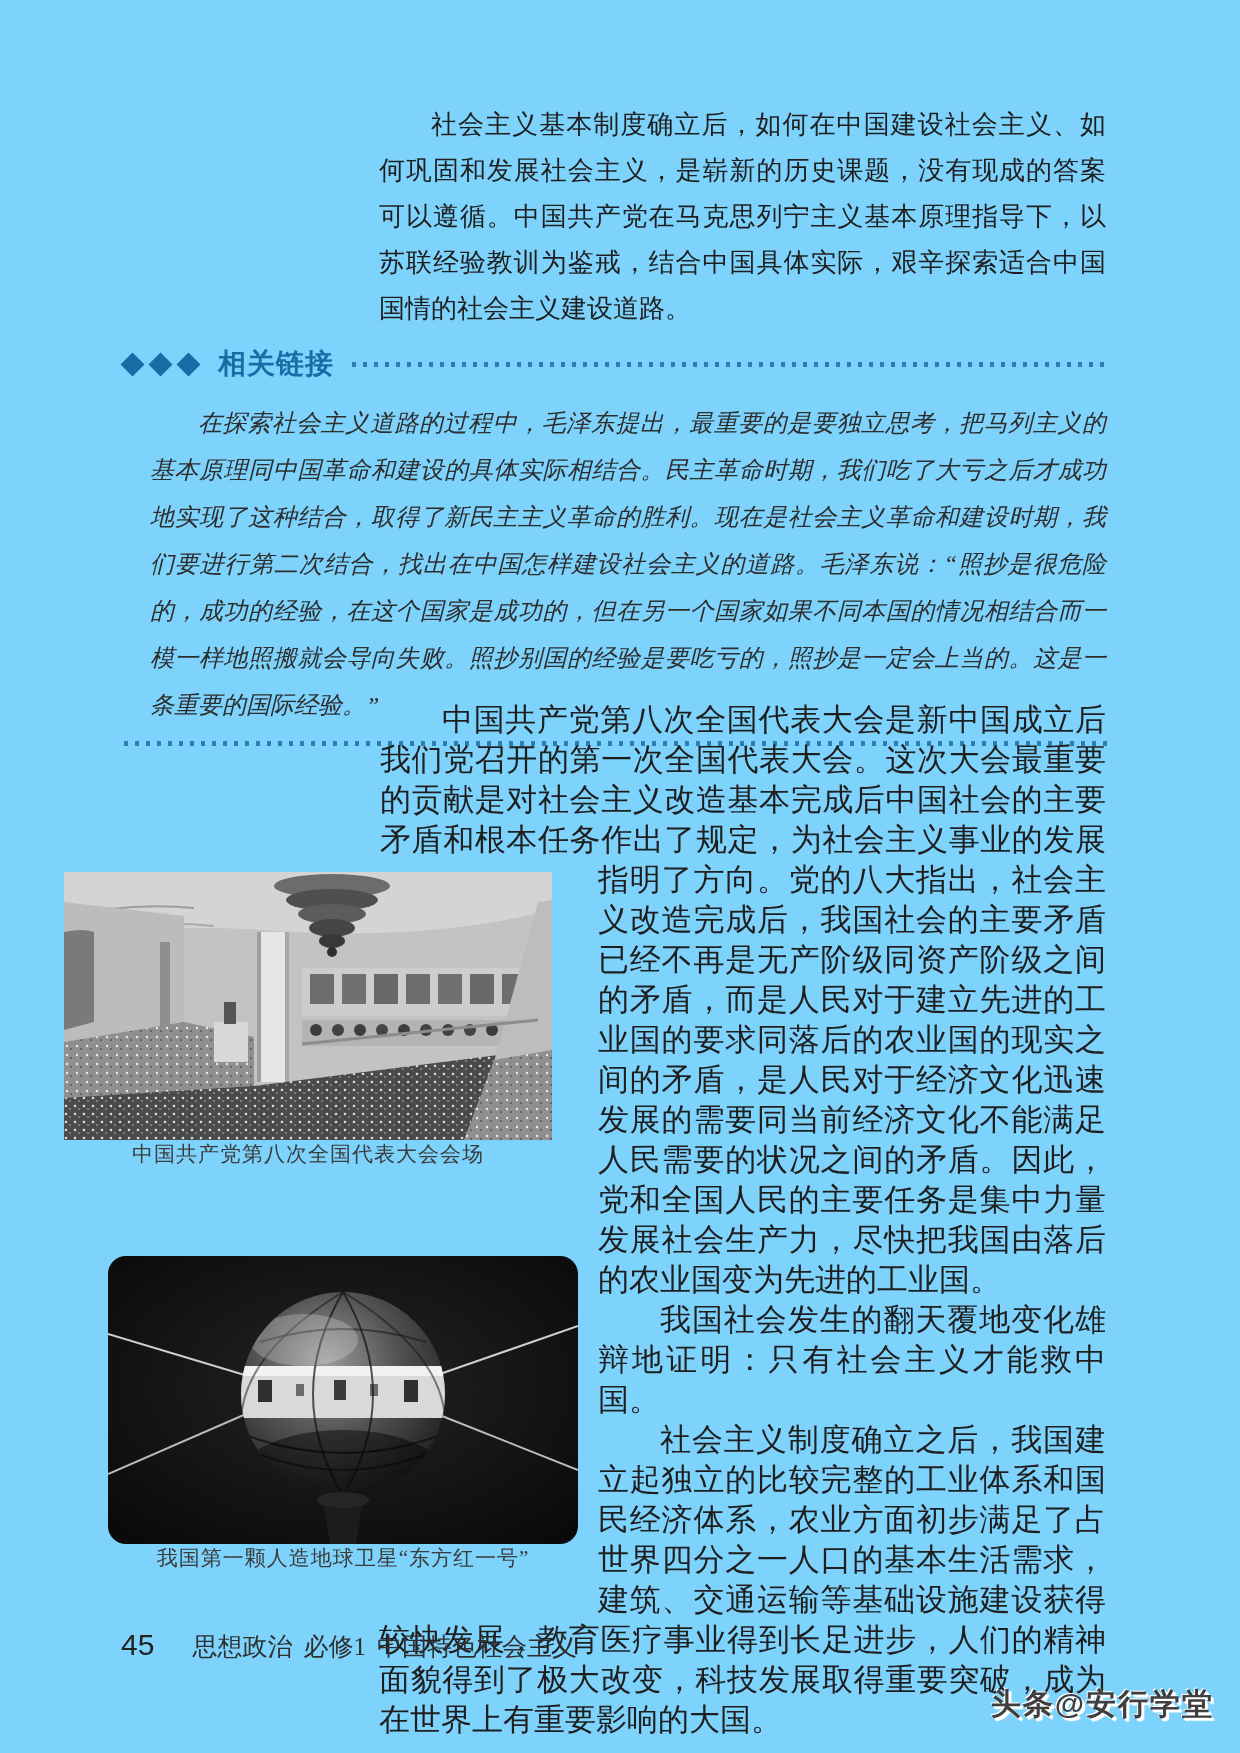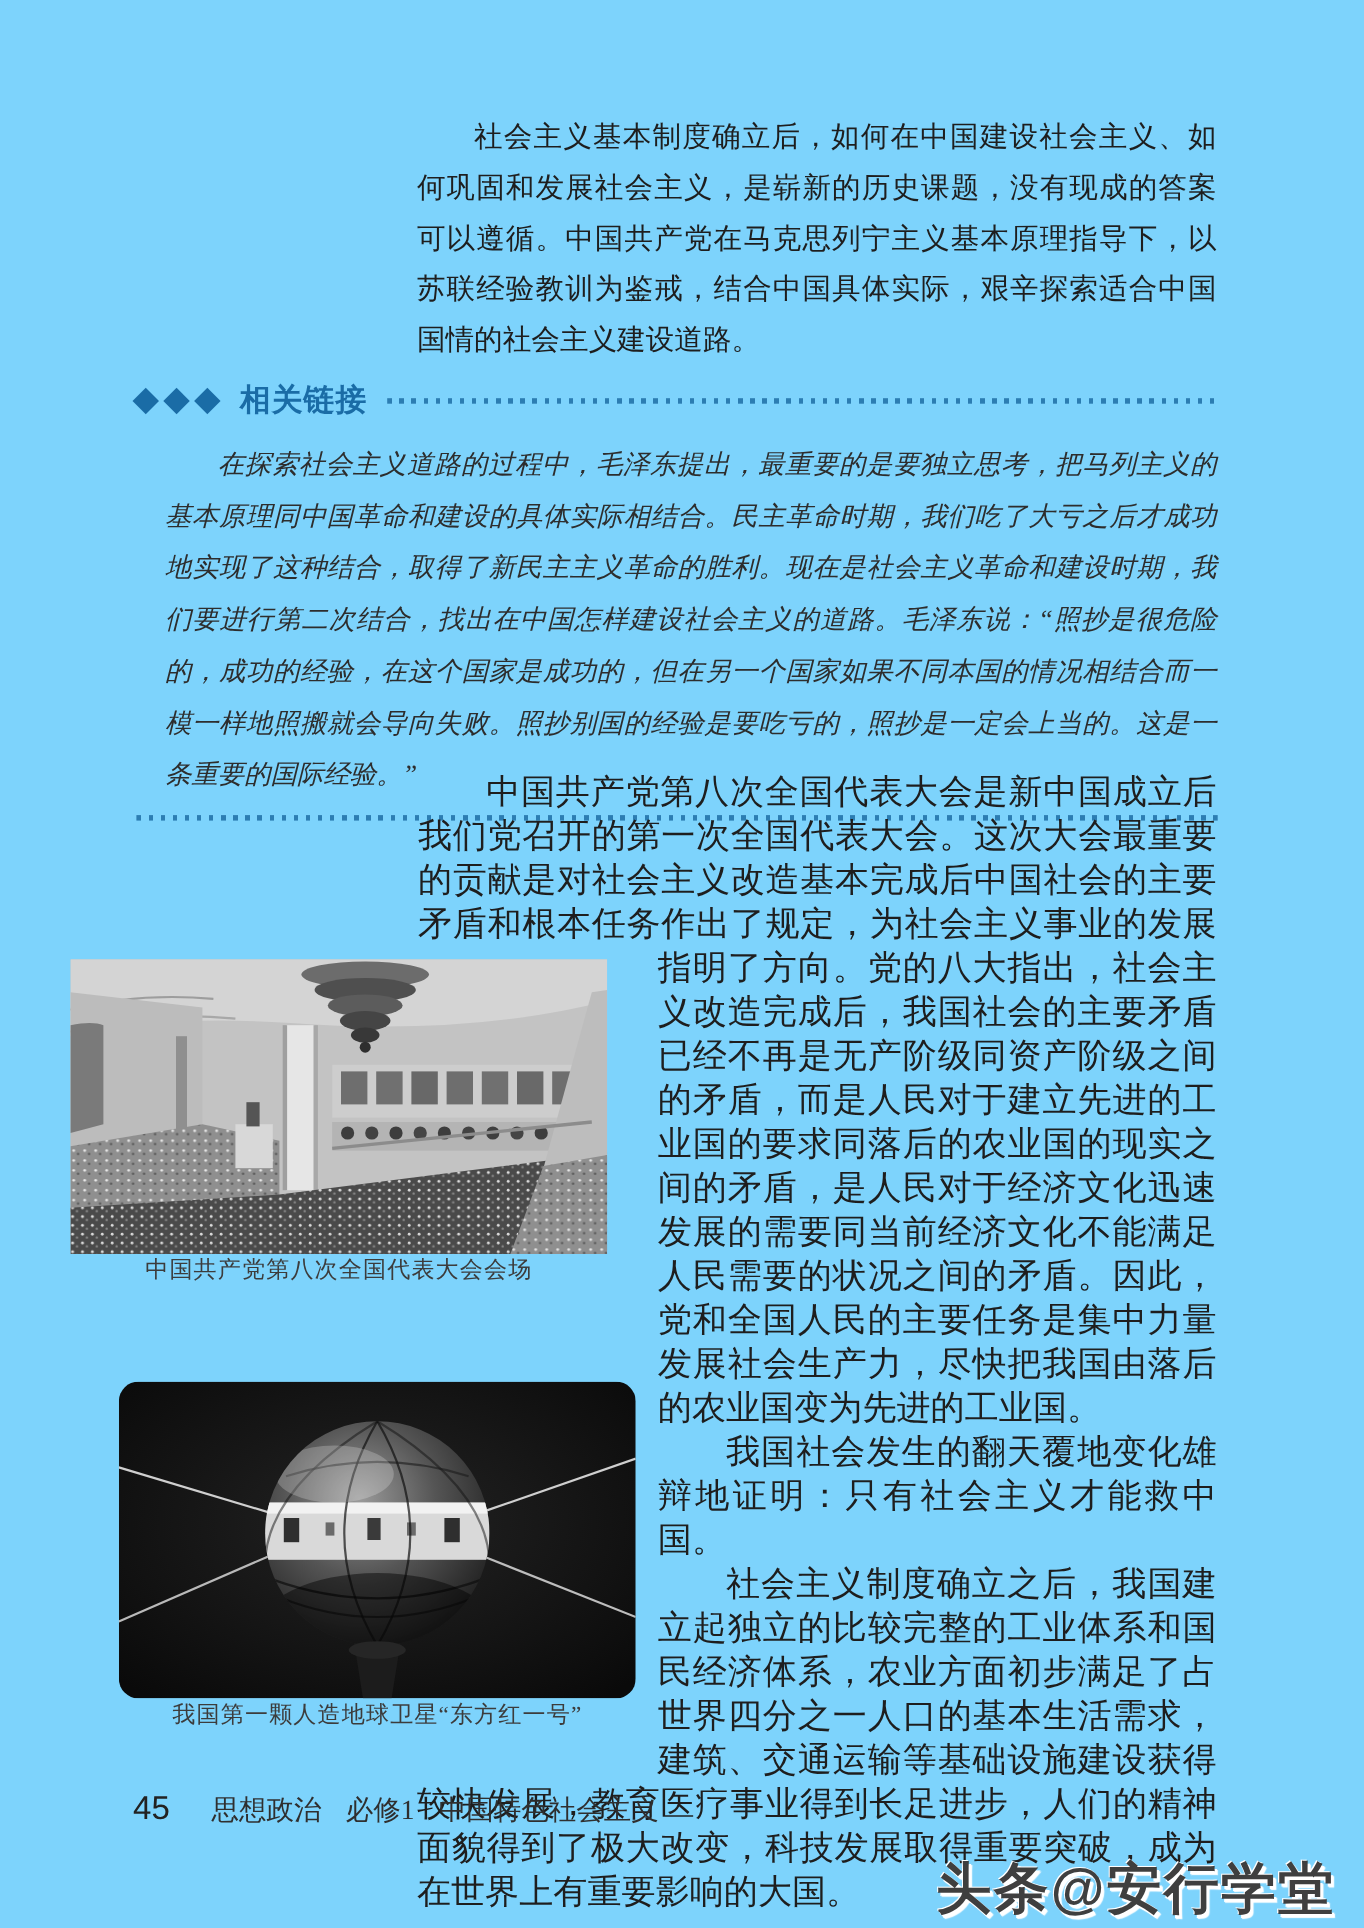--- a/index.html
+++ b/index.html
@@ -57,26 +57,26 @@
   }
   
   .footer{
     position:absolute;left:121px;top:1628px;
     display:flex;align-items:baseline;
   }
   .page-number{
     font-family:"Liberation Sans","DejaVu Sans",sans-serif;
     font-size:30px;color:#222;margin-right:38px;
   }
-  .footer-items{display:flex;gap:22px;font-size:25px;color:#2f2f2f;}
+  .footer-items{display:flex;gap:11px;font-size:25px;color:#2f2f2f;}
   
   .watermark{
     position:absolute;right:26px;top:1684px;
     font-family:"Liberation Sans","DejaVu Sans",sans-serif;
-    font-weight:bold;font-size:50px;color:#3f3f3f;letter-spacing:2px;
+    font-weight:bold;font-size:30px;color:#3f3f3f;letter-spacing:2px;
     text-shadow:2px 2px 0 #ffffff,-1px -1px 0 #ffffff,3px 3px 1px #ffffff;
   }
 </style>
 </head>
 <body>
 
 <div class="page">
 
   <p class="intro">社会主义基本制度确立后，如何在中国建设社会主义、如何巩固和发展社会主义，是崭新的历史课题，没有现成的答案可以遵循。中国共产党在马克思列宁主义基本原理指导下，以苏联经验教训为鉴戒，结合中国具体实际，艰辛探索适合中国国情的社会主义建设道路。</p>
 

